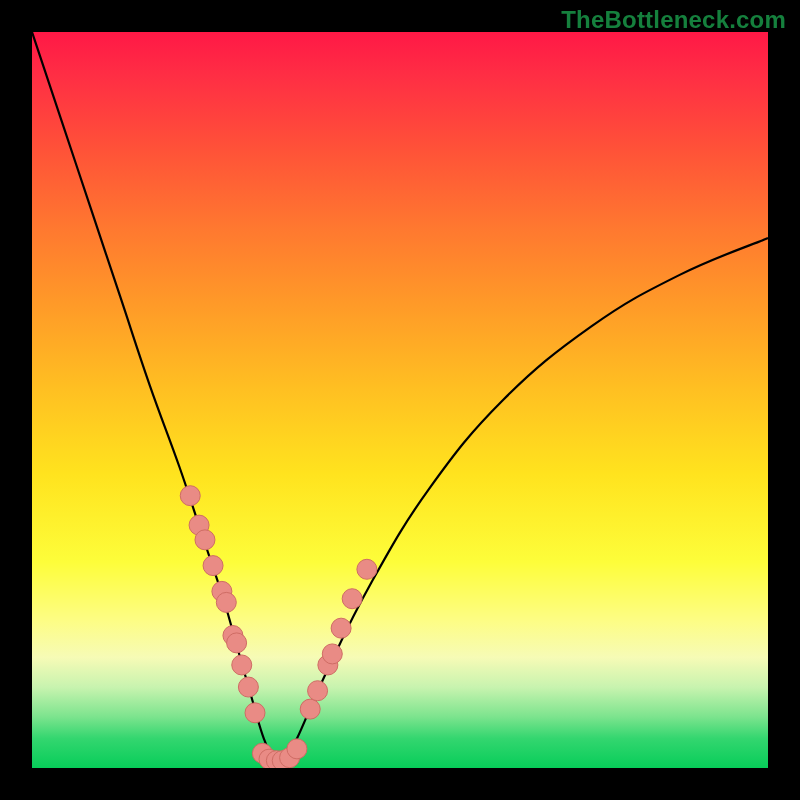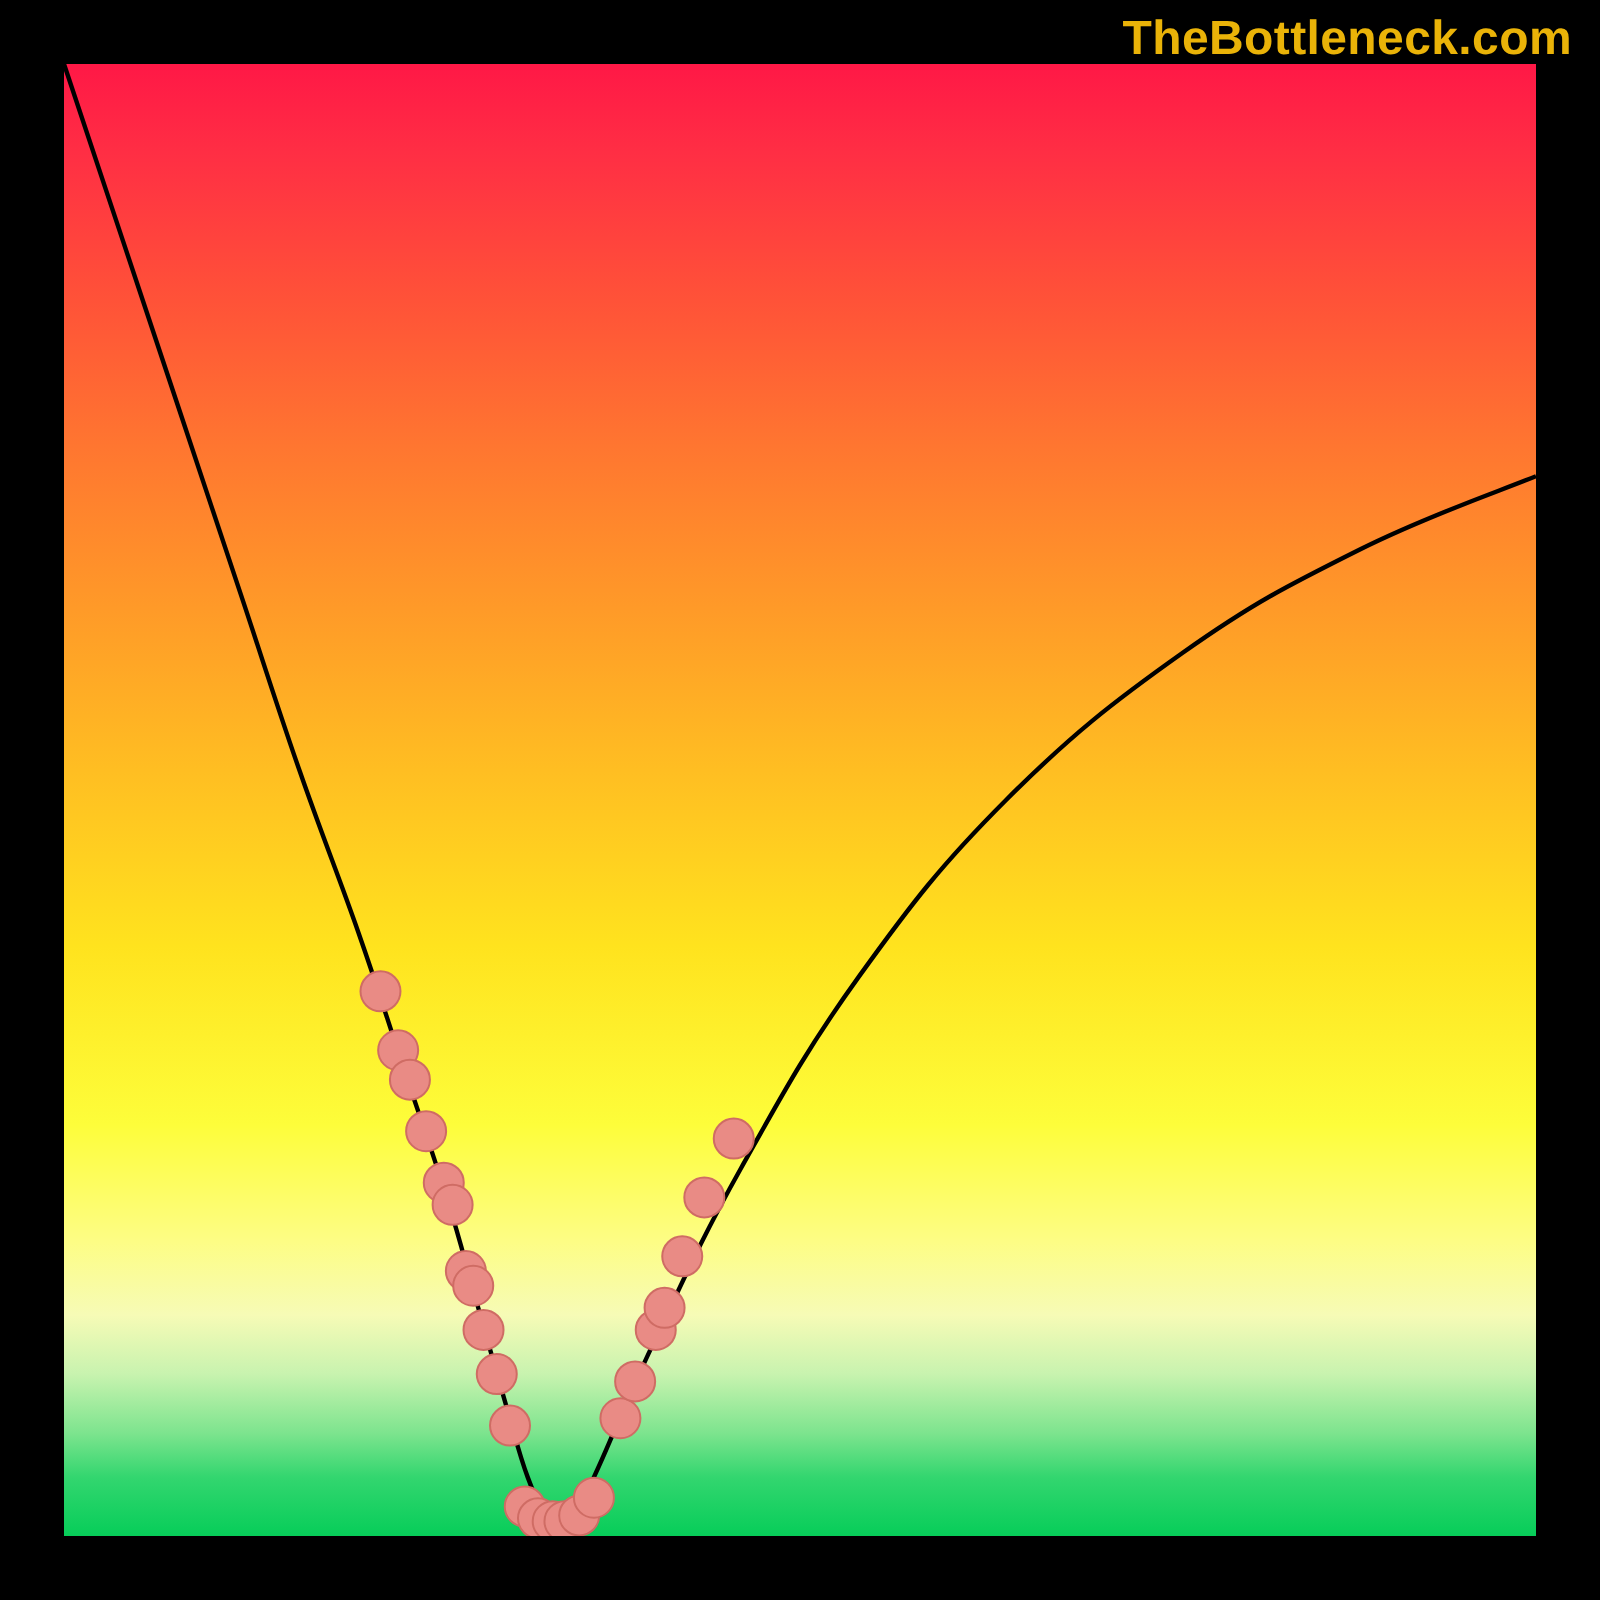--- a/index.html
+++ b/index.html
@@ -13,21 +13,21 @@
       #ff9a28 37%,
       #ffbe22 48%,
       #ffe31e 60%,
       #fdfd3a 72%,
       #fdfd85 80%,
       #f6fbb6 85%,
       #c8f3af 89%,
       #7de48e 93%,
       #33d66f 96%,
       #07cd59 100%)}
-  .watermark{position:absolute;top:6px;right:14px;color:#eab308;font-size:24px;font-weight:600;letter-spacing:0.2px}
+  .watermark{position:absolute;top:6px;right:14px;color:#15803d;font-size:24px;font-weight:600;letter-spacing:0.2px}
   svg{position:absolute;left:0;top:0}
 </style>
 </head>
 <body>
 
 <div class="frame">
   <div class="plot">
     <svg id="chart-svg" width="736" height="736" viewBox="0 0 736 736">
         <path d="M0,0 C5.888000000000001,17.66400000000001 17.664,52.992000000000054 29.44,88.32000000000005 C41.216,123.64800000000005 47.104000000000006,141.312 58.88,176.64 C70.656,211.96799999999996 76.544,229.63199999999998 88.32,264.96 C100.09599999999999,300.28799999999995 105.984,319.424 117.76,353.28 C129.536,387.13599999999997 136.89600000000002,404.8 147.20000000000002,434.24 C157.50400000000002,463.68 160.448,473.98400000000004 169.28,500.48 C178.112,526.976 184,543.168 191.36,566.72 C198.72000000000003,590.272 200.192,597.6320000000001 206.08,618.24 C211.96800000000002,638.848 215.648,652.096 220.79999999999998,669.76 C225.95199999999997,687.424 227.424,694.784 231.84,706.56 C236.256,718.3359999999999 238.75840000000002,724.2239999999999 242.88000000000002,728.64 C247.00160000000002,733.056 248.03199999999998,733.056 252.44799999999998,728.64 C256.864,724.2239999999999 256.5696,724.2239999999999 264.96,706.56 C273.3504,688.896 279.68,671.232 294.40000000000003,640.3199999999999 C309.12000000000006,609.4079999999999 317.952,588.8 338.56,552 C359.168,515.2 370.9440000000001,493.12 397.44000000000005,456.32 C423.93600000000004,419.52 438.656,400.384 471.04,368 C503.42400000000004,335.616 524.032,319.42400000000004 559.36,294.40000000000003 C594.688,269.37600000000003 612.352,260.544 647.68,242.88 C683.0079999999999,225.216 718.336,213.44000000000003 736,206.08000000000004" fill="none" stroke="#000000" stroke-width="2.2"></path>
         <circle cx="158.24" cy="463.68" r="10" fill="#e98b85" stroke="#cf6c64" stroke-width="1"></circle>

